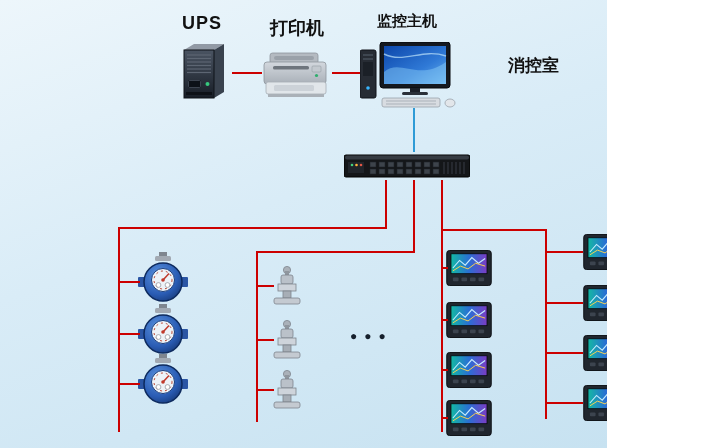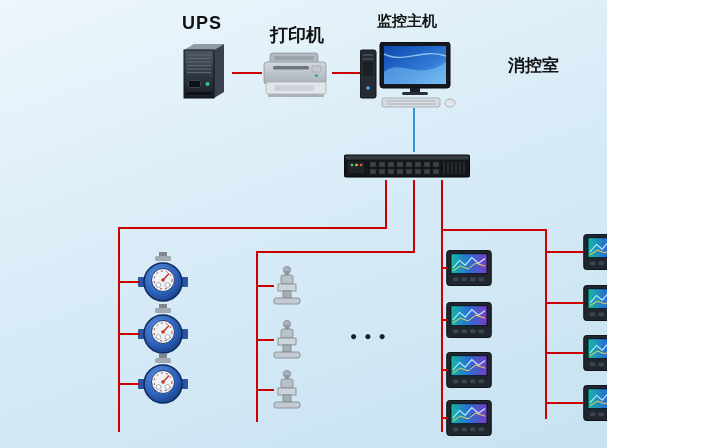--- a/index.html
+++ b/index.html
@@ -7,21 +7,21 @@
   body { font-family:"Liberation Sans","DejaVu Sans",sans-serif; }
 
   .canvas {
     position:relative; width:607px; height:448px;
     background:linear-gradient(160deg, var(--bg-top,#edf6fb) 0%, var(--bg-mid,#d9ecf7) 45%, var(--bg-bottom,#c7e2f1) 100%);
     overflow:hidden;
   }
 
   .label { position:absolute; color:#111; font-weight:bold; white-space:nowrap; }
   .label-ups          { left:182px; top:13px;  font-size:18px; letter-spacing:1px; }
-  .label-printer      { left:270px; top:23px;  font-size:18px; }
+  .label-printer      { left:270px; top:16px;  font-size:18px; }
   .label-monitor-host { left:377px; top:12px;  font-size:15px; }
   .label-control-room { left:508px; top:54px;  font-size:17px; }
 
   .device { position:absolute; }
   .device svg { width:100%; height:100%; display:block; }
 
   .hline, .vline { position:absolute; background:var(--red,#cc0000); }
   .hline { height:2px; }
   .vline { width:2px; }
   .bline { background:var(--blue,#2f9bd6) !important; }

